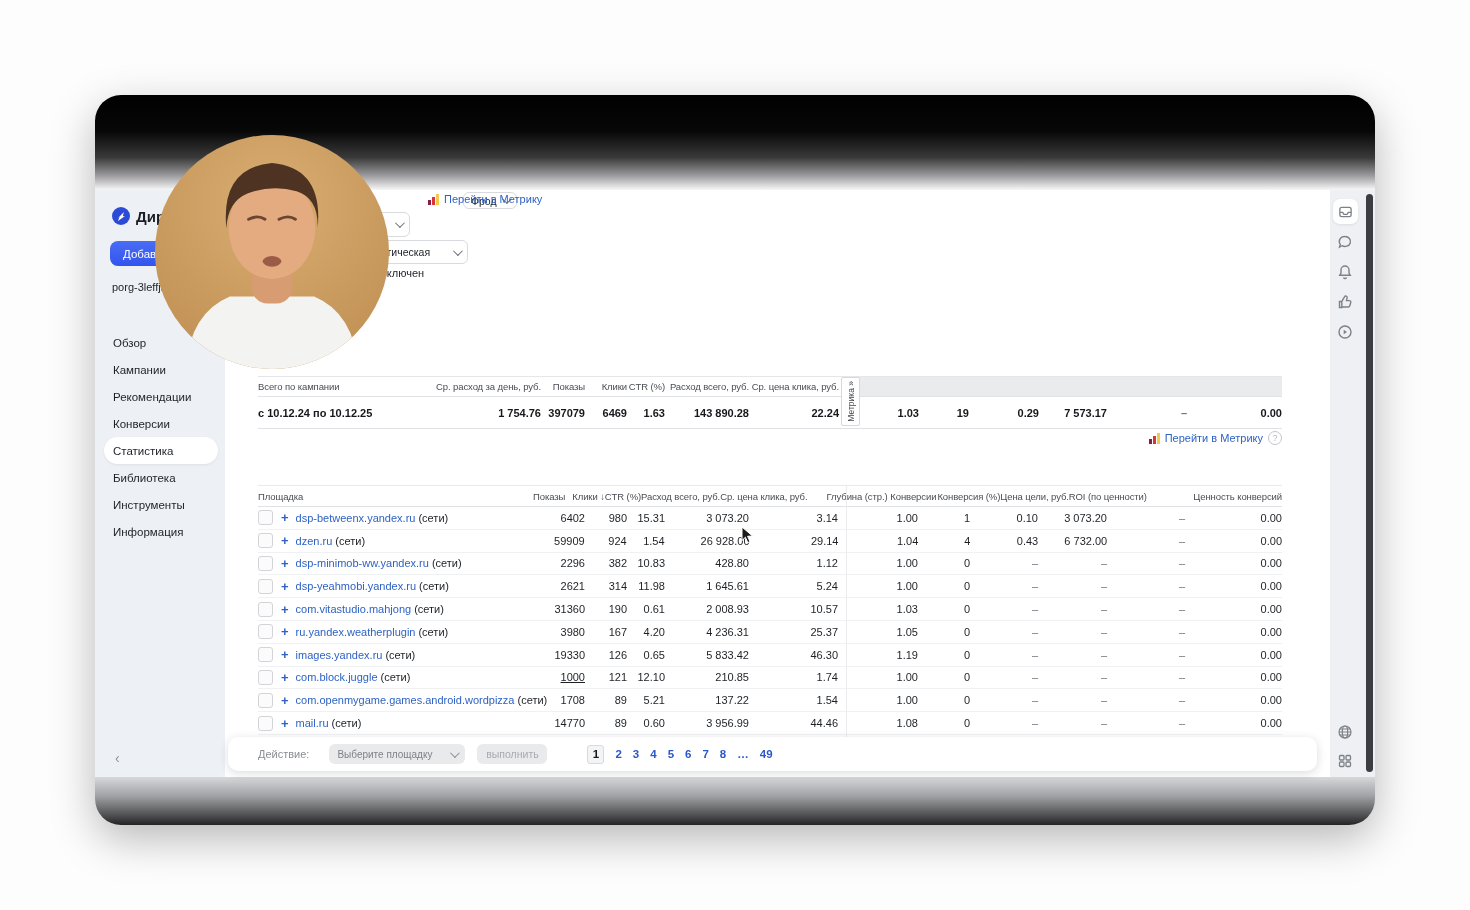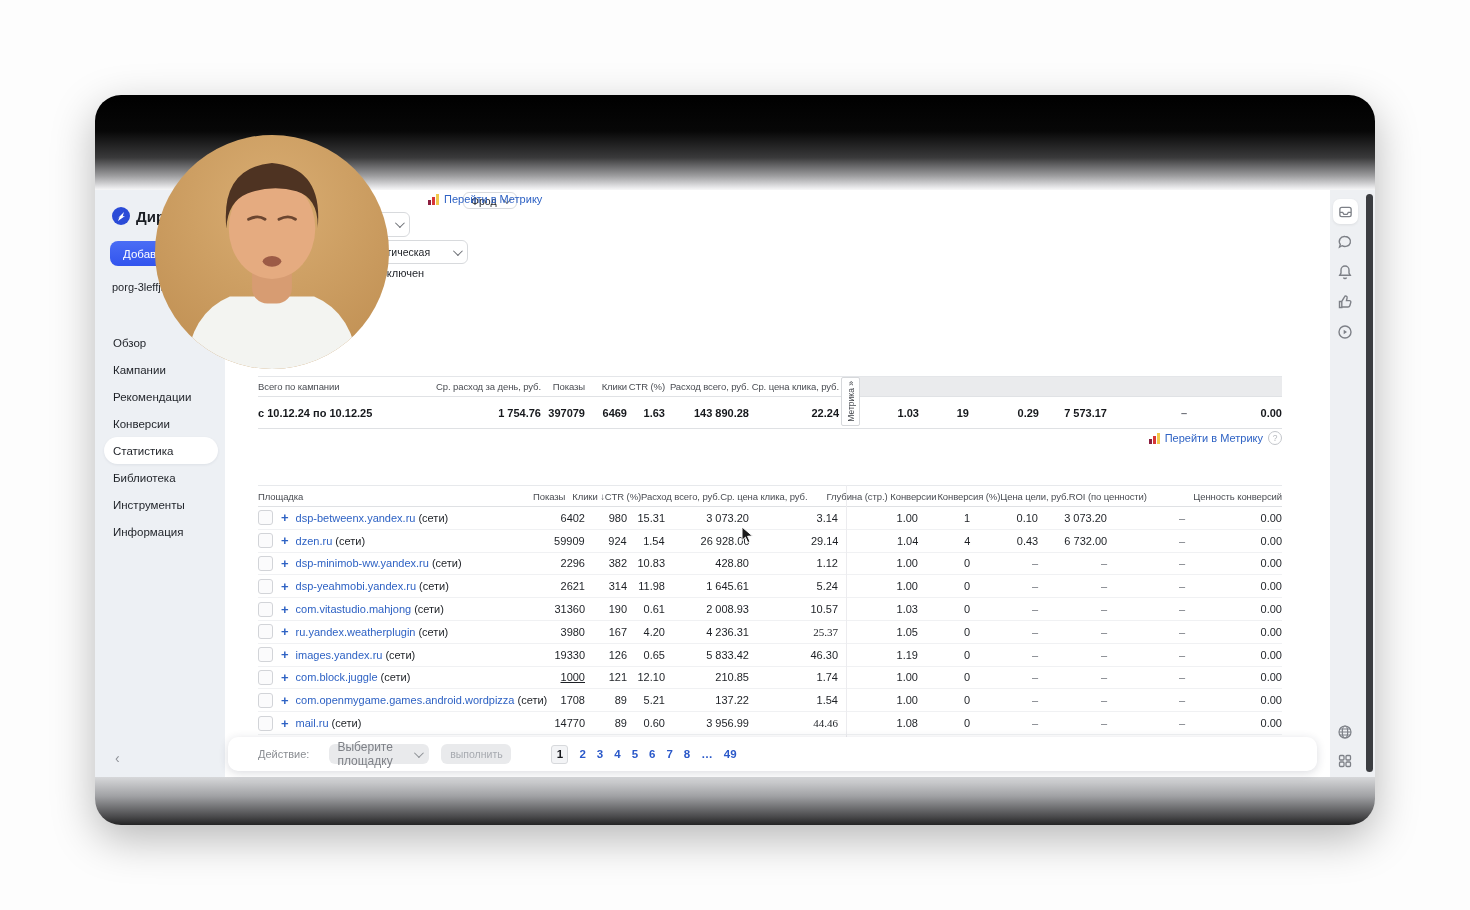--- a/index.html
+++ b/index.html
@@ -67,22 +67,22 @@
   .dash{color:#6f727a;}
   .cbox{width:13px;height:13px;border:1px solid #d2d4d8;border-radius:3px;background:#fbfbfc;flex:0 0 auto;}
   .plus{color:#2e62c4;font-size:13px;font-weight:bold;margin:0 7px 0 8px;}
   .sitelink{color:#2e62c4;font-size:11px;}
   .suffix{color:#1d2025;font-size:11px;margin-left:3px;}
 
   
   .footbar{left:133px;top:642px;width:1089px;height:34px;background:#fff;border-radius:10px;
     box-shadow:0 2px 10px rgba(30,40,60,.16);display:flex;align-items:center;z-index:10;}
   .f-label{margin-left:30px;font-size:11px;color:#8a8d92;}
-  .f-chip{margin-left:20px;width:100px;height:20px;background:#e9eaec;border-radius:6px;display:flex;
-    align-items:center;justify-content:space-between;padding:0 8px;box-sizing:border-box;font-size:12px;color:#7e8187;}
+  .f-chip{margin-left:20px;width:136px;height:20px;background:#e9eaec;border-radius:6px;display:flex;
+    align-items:center;justify-content:space-between;padding:0 8px;box-sizing:border-box;font-size:10px;color:#7e8187;}
   .f-chip .chev{border-color:#8d9095;}
   .f-btn{margin-left:12px;width:70px;height:20px;background:#e9eaec;border-radius:6px;display:flex;
     align-items:center;justify-content:center;font-size:10.5px;color:#a7aab0;}
   .pages{margin-left:40px;display:flex;align-items:center;gap:11px;}
   .page{color:#2a58c9;font-size:11.5px;font-weight:bold;}
   .page.cur{color:#17191d;background:#f3f4f6;border:1px solid #d7d9dc;border-radius:3px;width:15px;height:17px;
     display:flex;align-items:center;justify-content:center;}
 
   
   .rail-ic{position:absolute;left:1242px;width:17px;height:17px;}
@@ -505,21 +505,21 @@
             </div>
             <div class="cell" style="width: 42px;">
               <span>167</span>
             </div>
             <div class="cell" style="width: 38px;">
               <span>4.20</span>
             </div>
             <div class="cell" style="width: 84px;">
               <span>4 236.31</span>
             </div>
-            <div class="cell" style="width: 89px; font-family: Liberation Serif, serif;">
+            <div class="cell" style="width: 89px;">
               <span>25.37</span>
             </div>
             <div class="cell" style="width: 58px; margin-left: 22px;">
               <span>1.05</span>
             </div>
             <div class="cell" style="width: 52px;">
               <span>0</span>
             </div>
             <div class="cell" style="width: 68px;">
               <span class="dash">–</span>
@@ -669,21 +669,21 @@
             </div>
             <div class="cell" style="width: 42px;">
               <span>89</span>
             </div>
             <div class="cell" style="width: 38px;">
               <span>0.60</span>
             </div>
             <div class="cell" style="width: 84px;">
               <span>3 956.99</span>
             </div>
-            <div class="cell" style="width: 89px; font-family: Liberation Serif, serif;">
+            <div class="cell" style="width: 89px;">
               <span>44.46</span>
             </div>
             <div class="cell" style="width: 58px; margin-left: 22px;">
               <span>1.08</span>
             </div>
             <div class="cell" style="width: 52px;">
               <span>0</span>
             </div>
             <div class="cell" style="width: 68px;">
               <span class="dash">–</span>

